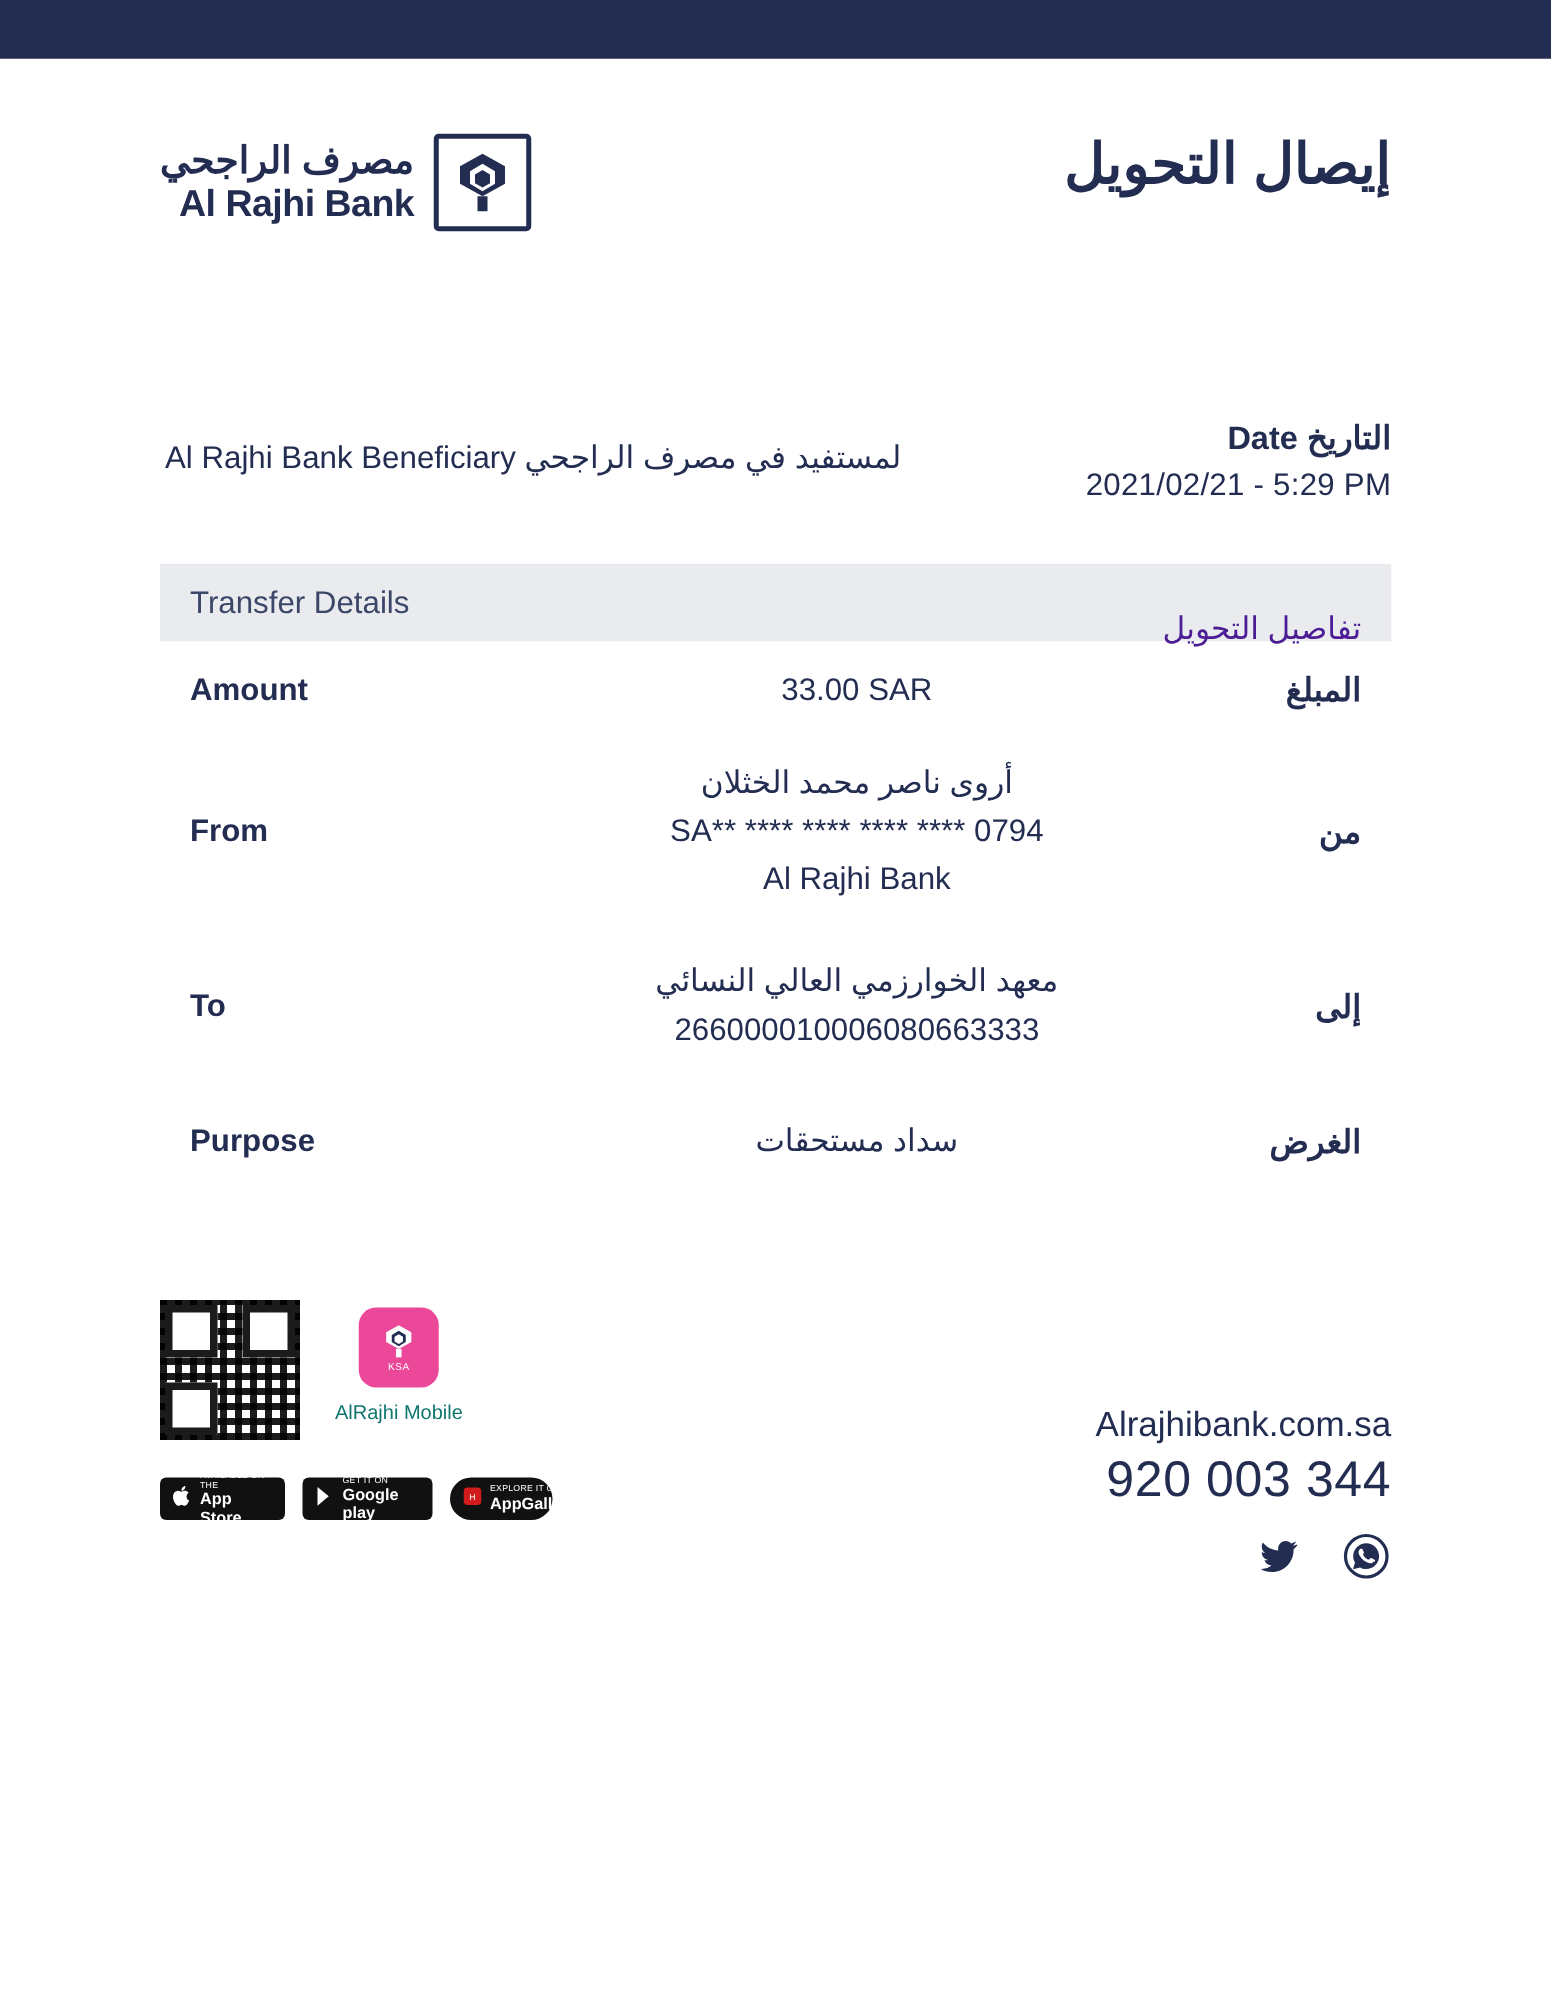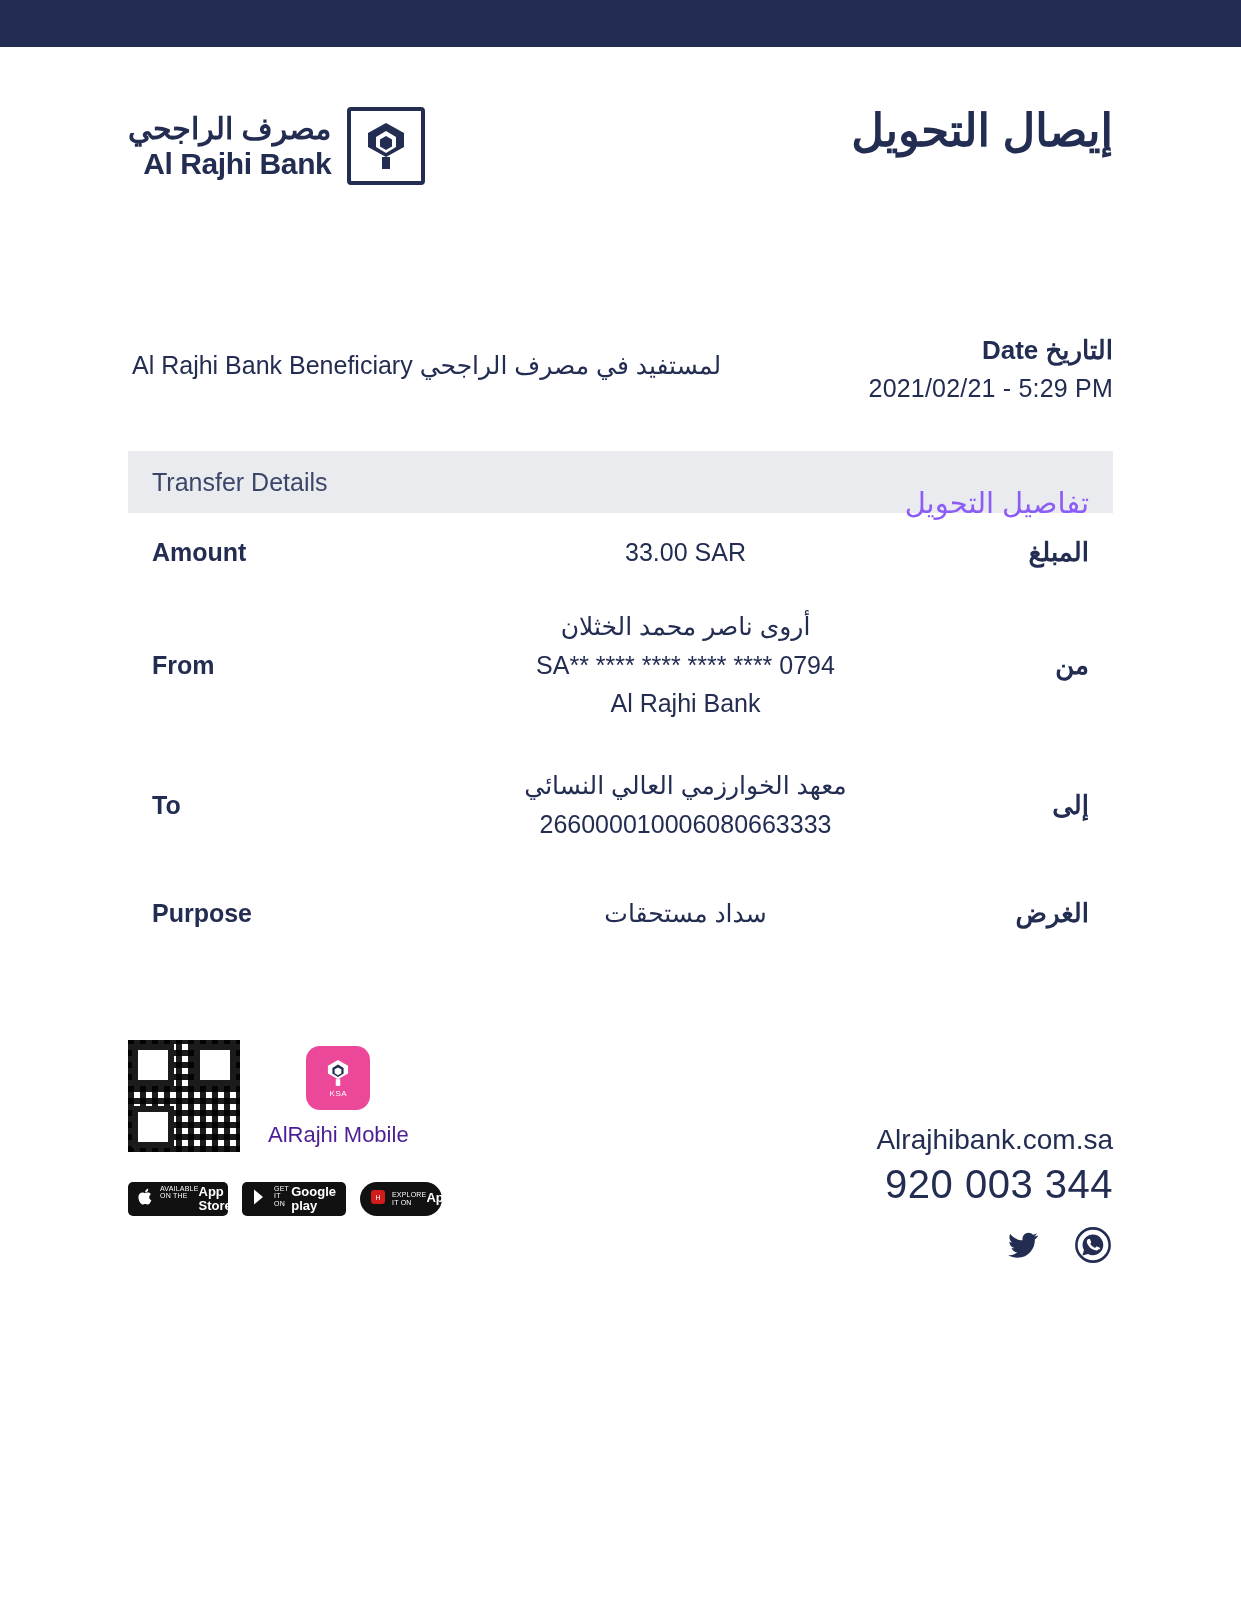--- a/index.html
+++ b/index.html
@@ -145,22 +145,22 @@
     align-items: center;
     justify-content: space-between;
     padding: 0 24px;
     box-sizing: border-box;
   }
   .table-head .en {
     font-size: 25px;
     color: #3c4668;
   }
   .table-head .ar {
-    font-size: 29px;
-    color: #8b5cf6;
+    font-size: 25px;
+    color: #4c1d95;
     direction: rtl;
     margin-top: 42px;
   }
   .row {
     display: flex;
     align-items: center;
     padding: 0 24px;
     box-sizing: border-box;
     min-height: 84px;
   }
@@ -262,22 +262,22 @@
     justify-content: center;
     color: #fff;
   }
   .app-icon .ksa {
     font-size: 8px;
     letter-spacing: 0.5px;
     margin-top: 2px;
   }
   .app-caption {
     margin-top: 12px;
-    font-size: 22px;
-    color: #4c1d95;
+    font-size: 16px;
+    color: #0f766e;
   }
   .store-badges {
     display: flex;
     gap: 14px;
     margin-top: 30px;
   }
   .badge {
     height: 34px;
     border-radius: 5px;
     background: #111111;
@@ -292,21 +292,21 @@
     font-size: 7px;
     line-height: 1.1;
     letter-spacing: 0.2px;
     text-transform: uppercase;
   }
   .badge .b-main {
     font-size: 13px;
     font-weight: bold;
     line-height: 1.1;
   }
-  .badge-txt { display: flex; justify-content: space-between; }
+  .badge-txt { display: flex; flex-direction: column; justify-content: space-between; }
   .badge-apple { width: 100px; }
   .badge-google { width: 104px; }
   .badge-huawei { width: 82px; border-radius: 17px; }
 
   .footer-right {
     position: absolute;
     right: 0;
     top: 84px;
     text-align: right;
   }

